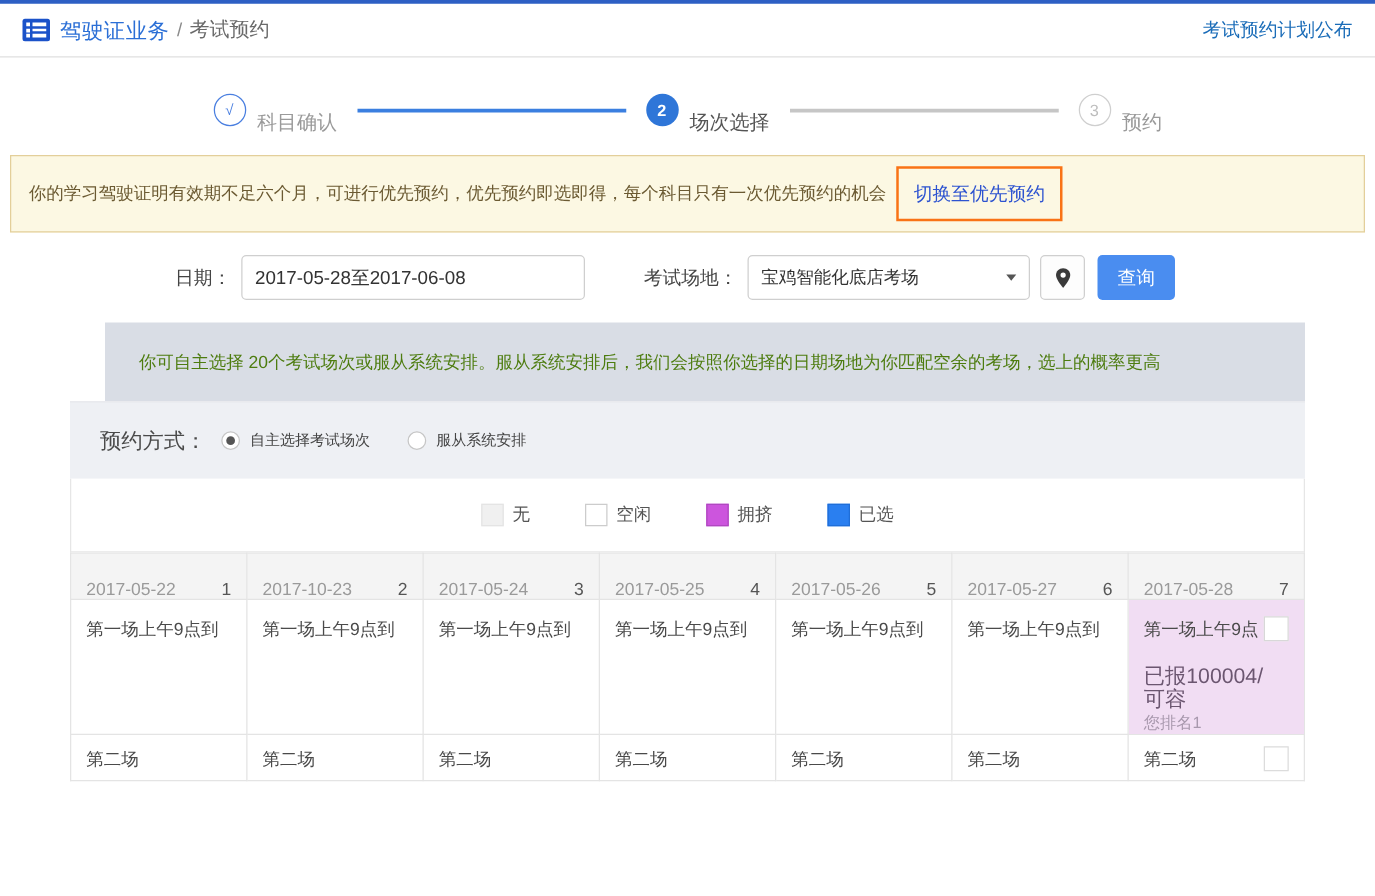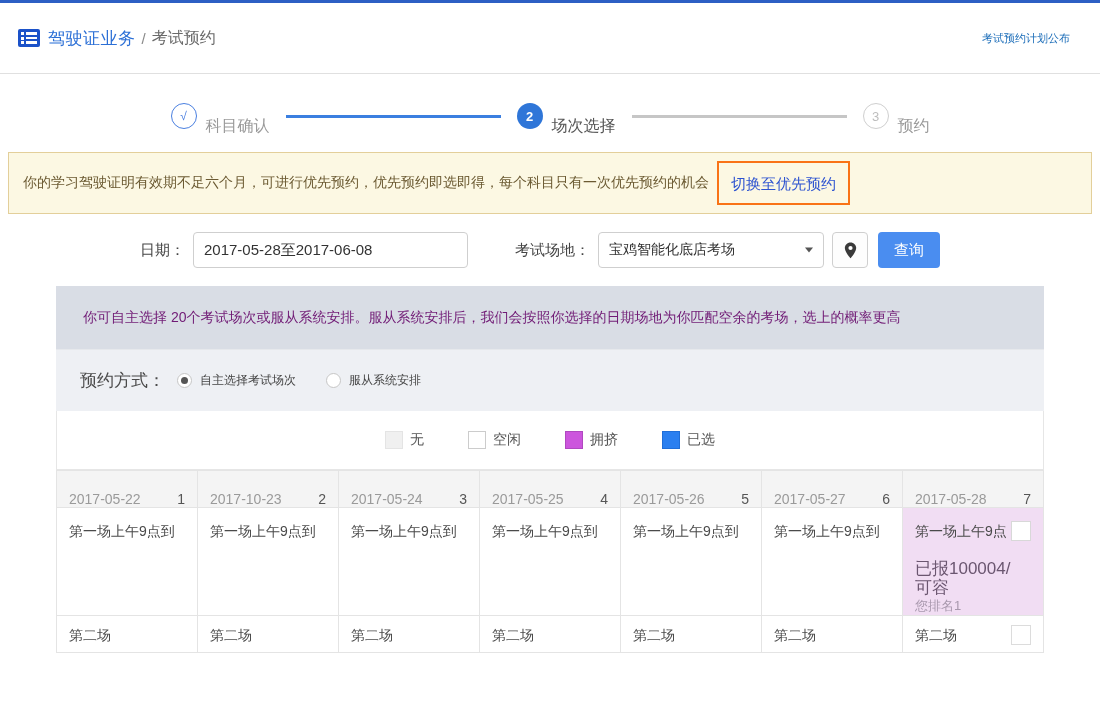--- a/index.html
+++ b/index.html
@@ -7,21 +7,21 @@
     width: 1100px; height: 717px;
     background: #ffffff;
     font-family: "Liberation Sans", "DejaVu Sans", sans-serif;
     color: #333;
     overflow: hidden;
   }
 
   
   .topbar {
     position: relative;
-    height: 74px;
+    height: 46px;
     border-top: 3px solid #2d5fc4;
     border-bottom: 1px solid #e0e0e0;
     display: flex;
     align-items: center;
     padding: 0 18px;
     background: #fff;
     text-align: center;
   }
   .menu-icon {
     width: 22px; height: 18px;
@@ -47,24 +47,24 @@
     position: absolute;
     left: -5px; top: 0;
     width: 3px; height: 3px;
     background: #fff;
   }
   .crumb-main { color: #2b6fd6; font-size: 17px; letter-spacing: .5px; }
   .crumb-sep { color: #8a8a8a; font-size: 15px; margin: 0 6px; }
   .crumb-sub { color: #6a6a6a; font-size: 16px; }
   .topbar-link {
     position: absolute;
-    right: 30px; top: 50%;
+    right: 18px; top: 50%;
     transform: translateY(-50%);
     color: #1a6cb8;
-    font-size: 11px;
+    font-size: 15px;
     text-decoration: none;
     cursor: pointer;
   }
 
   
   .stepper {
     display: flex;
     align-items: center;
     justify-content: center;
     height: 78px;
@@ -175,21 +175,22 @@
   }
 
   
   .panel { margin: 0 56px 0 56px; }
   .info-strip {
     background: #d9dde5;
     height: 63px;
     display: flex; align-items: center;
     padding-left: 27px;
     font-size: 14px;
-    color: #701a75;
+    color: #4d7c0f;
+    margin-left: 28px;
   }
   .mode-strip {
     background: #eef0f4;
     height: 62px;
     display: flex; align-items: center;
     padding-left: 24px;
     border-top: 1px solid #e6e8ec;
   }
   .mode-label { font-size: 17px; color: #4a4a4a; margin-right: 12px; }
   .radio-item {

